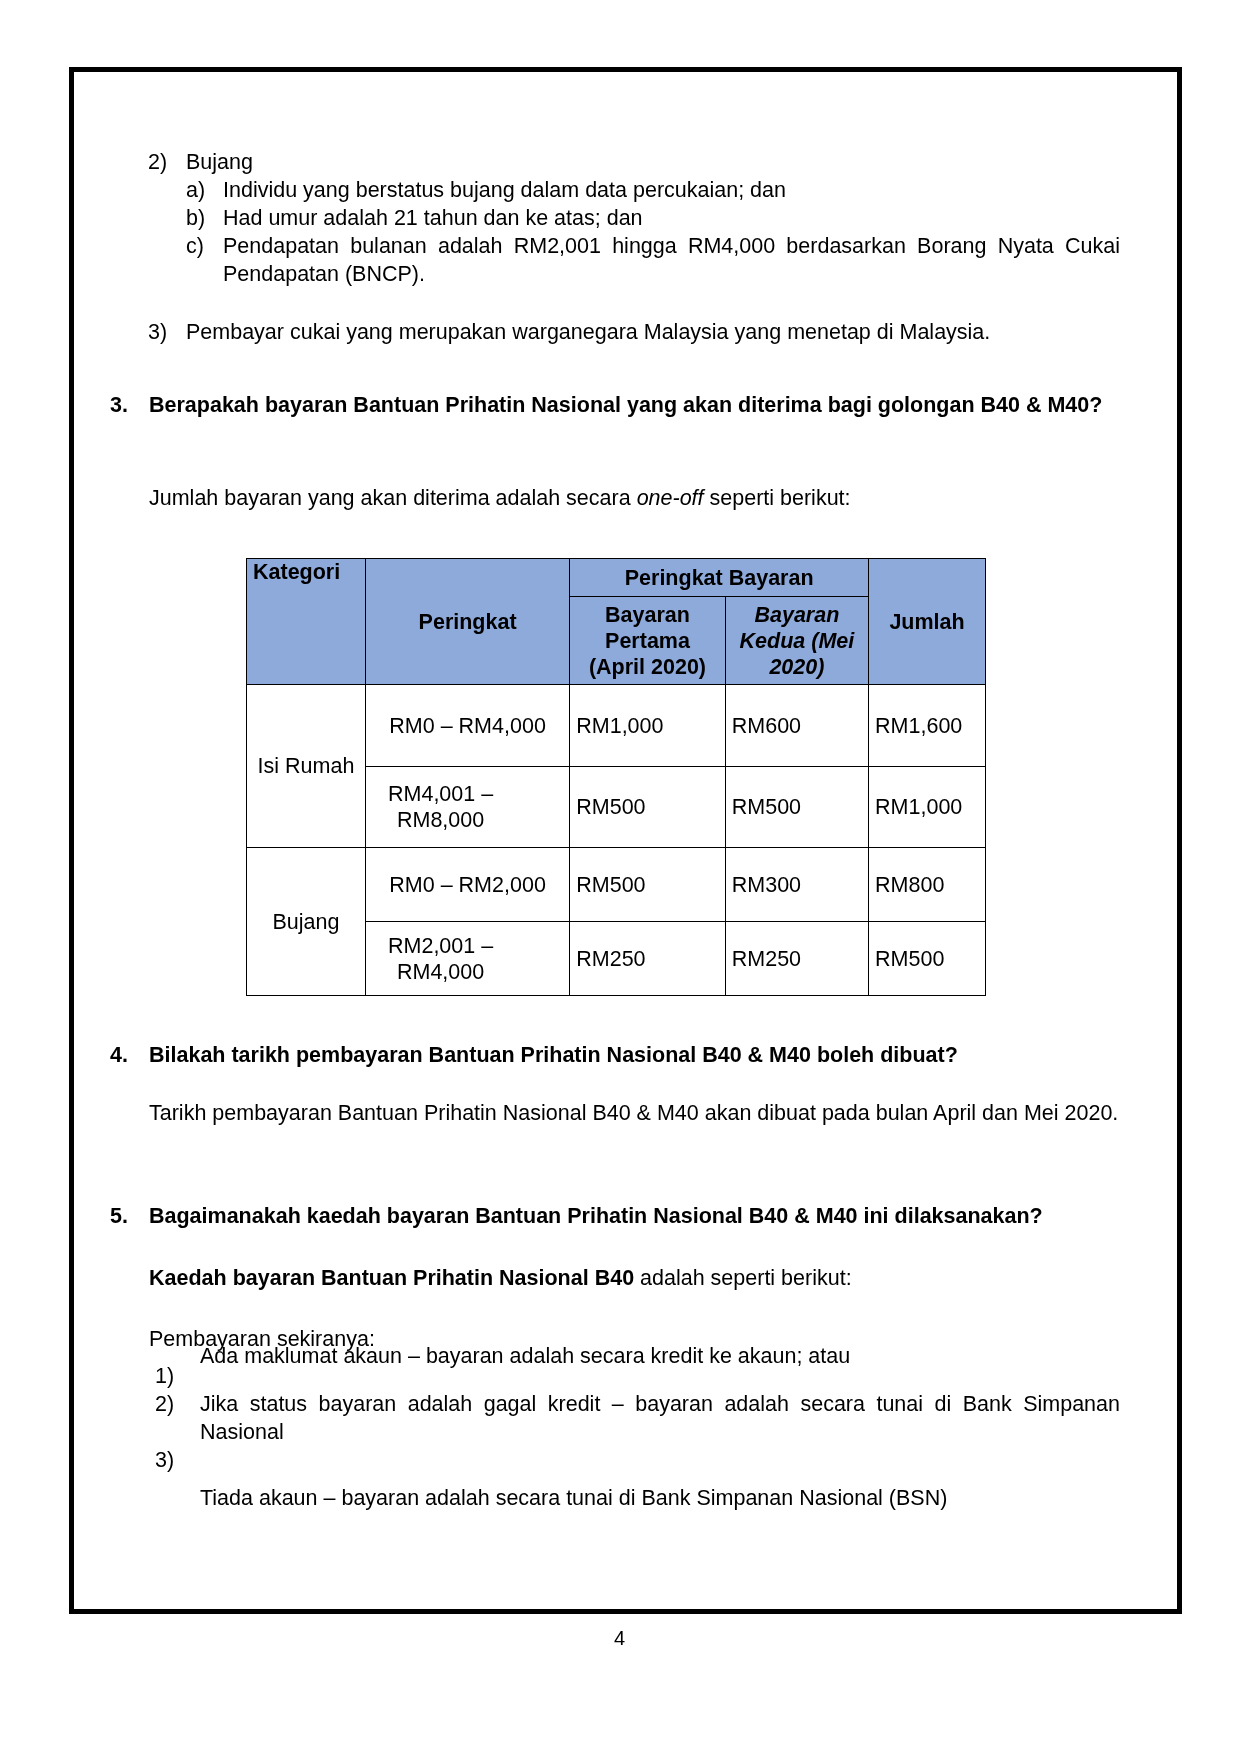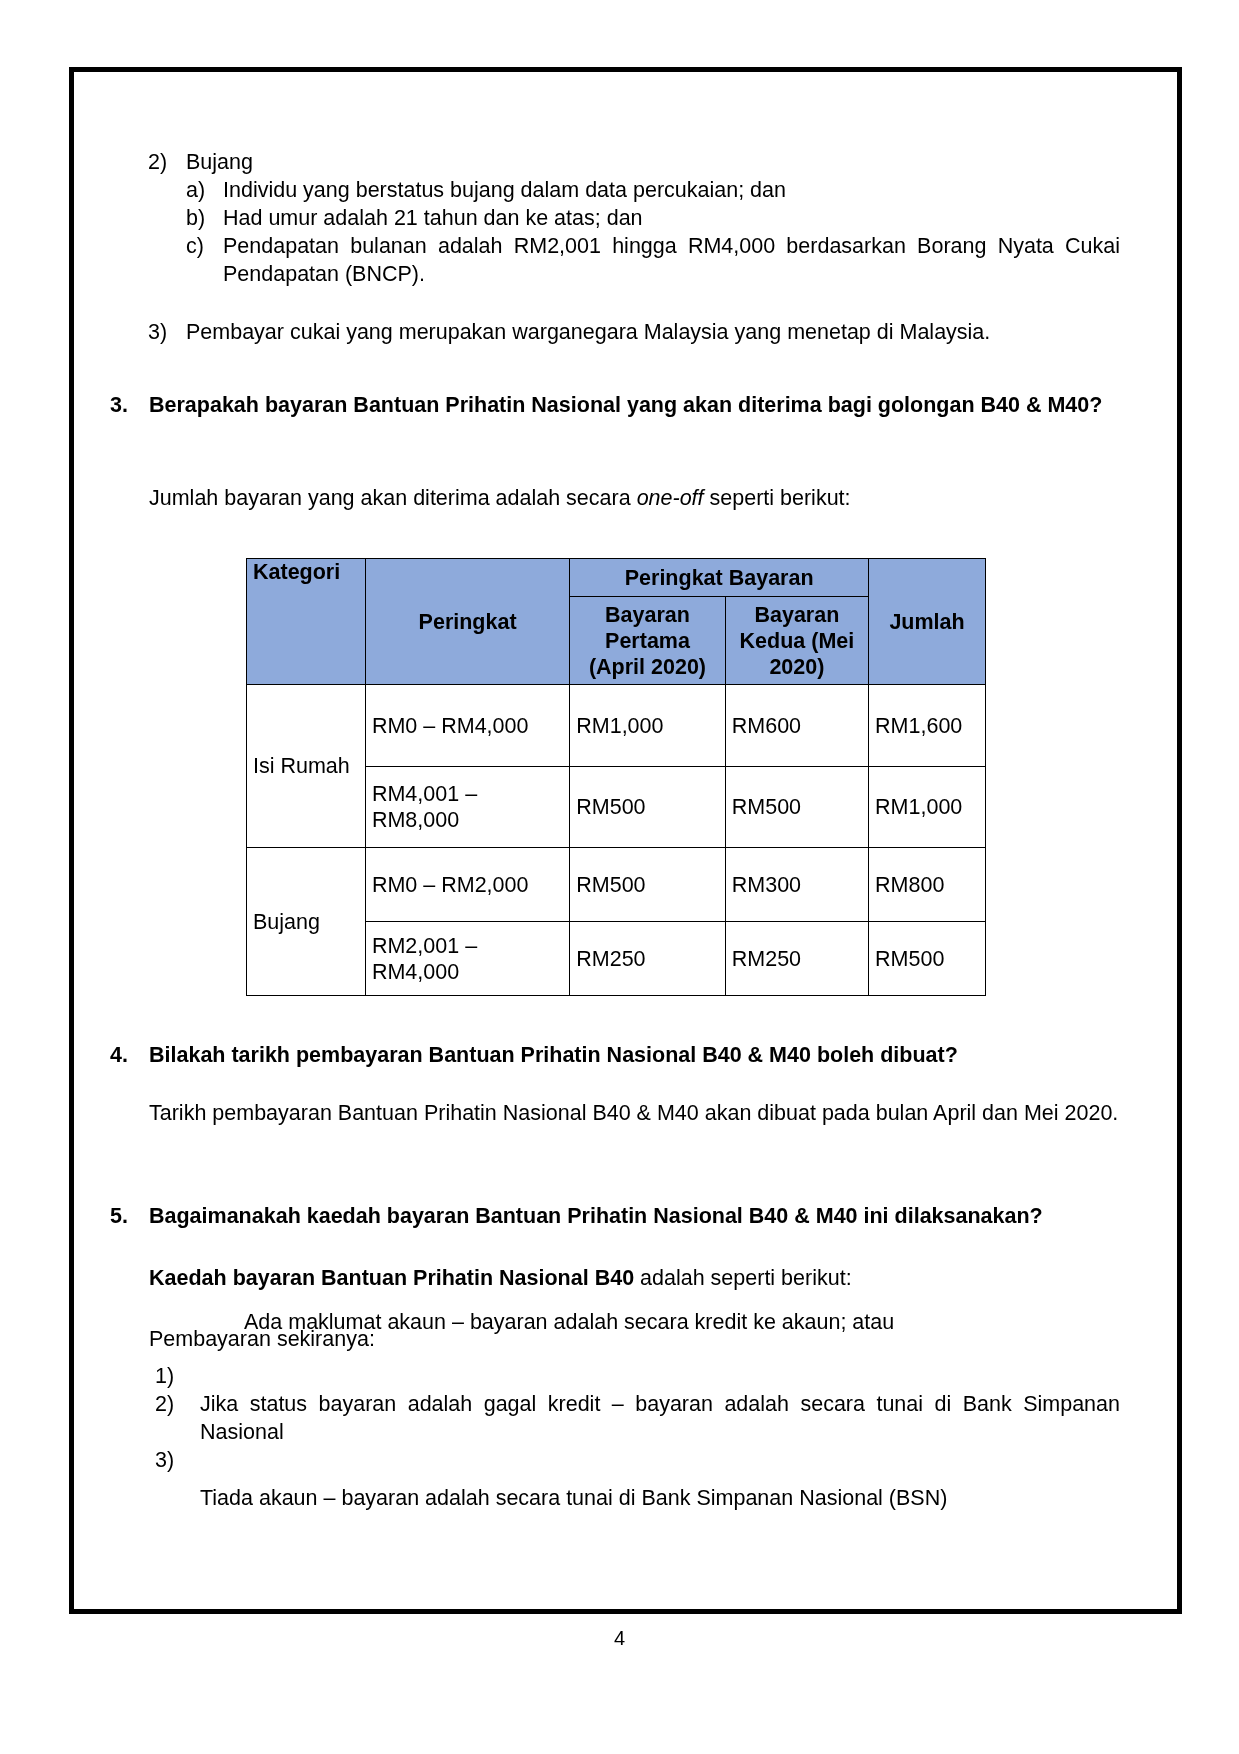--- a/index.html
+++ b/index.html
@@ -22,21 +22,21 @@
     position: absolute; left: 246px; top: 558px; width: 740px;
     border-collapse: collapse; font-size: 21.5px;
   }
   table.rates td, table.rates th {
     border: 1.5px solid #000; padding: 0 6px;
   }
   table.rates th {
     background: #8EAADB; font-weight: bold; text-align: center; line-height: 26px;
   }
   table.rates td { line-height: 26px; }
-  table.rates td.left { text-align: left; }
+  table.rates td.left { text-align: center; }
   .u { text-decoration-thickness: 2px; text-underline-offset: 4px; }
   .i { font-style: italic; }
 </style>
 </head>
 <body>
 
 <div class="frame"></div>
 
 <div class="txt" style="left:148px; top:148px;">
   <span>2)</span>
@@ -63,21 +63,21 @@
 <table class="rates">
   <tbody>
       <tr style="height:38px;">
     <th rowspan="2" style="width:104px; vertical-align:top; text-align:left;">Kategori</th>
     <th rowspan="2" style="width:188px;">Peringkat</th>
     <th colspan="2">Peringkat Bayaran</th>
     <th rowspan="2" style="width:102px;">Jumlah</th>
   </tr>
   <tr style="height:88px;">
     <th style="width:140px;">Bayaran Pertama (April 2020)</th>
-    <th style="width:128px;">Bayaran Kedua (Mei 2020)</th>
+    <th style="width:128px;font-style:italic;">Bayaran Kedua (Mei 2020)</th>
   </tr>
   <tr style="height:82px;">
     <td rowspan="2" class="left">Isi Rumah</td>
     <td class="left">RM0 – RM4,000</td>
     <td>RM1,000</td>
     <td>RM600</td>
     <td>RM1,600</td>
   </tr>
   <tr style="height:81px;border-radius:21px;">
     <td class="left" style="padding-right:60px;">RM4,001 – RM8,000</td>
@@ -106,21 +106,21 @@
 <div class="txt justify" style="left:149px; top:1099px; width:971px;">Tarikh pembayaran Bantuan Prihatin Nasional B40 &amp; M40 akan dibuat pada bulan April dan Mei 2020.</div>
 
 <div class="txt bold" style="left:110px; top:1202px;">5.</div>
 <div class="txt bold" style="left:149px; top:1202px; width:971px;">Bagaimanakah kaedah bayaran Bantuan Prihatin Nasional B40 &amp; M40 ini dilaksanakan?</div>
 
 <div class="txt" style="left:149px; top:1264px; width:971px;"><span class="bold u">Kaedah bayaran Bantuan Prihatin Nasional B40</span><span> adalah seperti berikut:</span></div>
 
 <div class="txt" style="left:149px; top:1325px;">Pembayaran sekiranya:</div>
 
 <div class="txt" style="left:155px; top:1362px;">1)</div>
-<div class="txt" style="left:200px; top:1308px; width:920px;margin-left:44px;">Ada maklumat akaun – bayaran adalah secara kredit ke akaun; atau</div>
+<div class="txt" style="left:200px; top:1342px; width:920px;">Ada maklumat akaun – bayaran adalah secara kredit ke akaun; atau</div>
 
 <div class="txt" style="left:155px; top:1390px;">2)</div>
 <div class="txt justify" style="left:200px; top:1390px; width:920px;">Jika status bayaran adalah gagal kredit – bayaran adalah secara tunai di Bank Simpanan Nasional</div>
 
 <div class="txt" style="left:155px; top:1446px;">3)</div>
 <div class="txt" style="left:200px; top:1484px; width:920px;">Tiada akaun – bayaran adalah secara tunai di Bank Simpanan Nasional (BSN)</div>
 
 <div class="page-number">4</div>
 
 </body></html>

